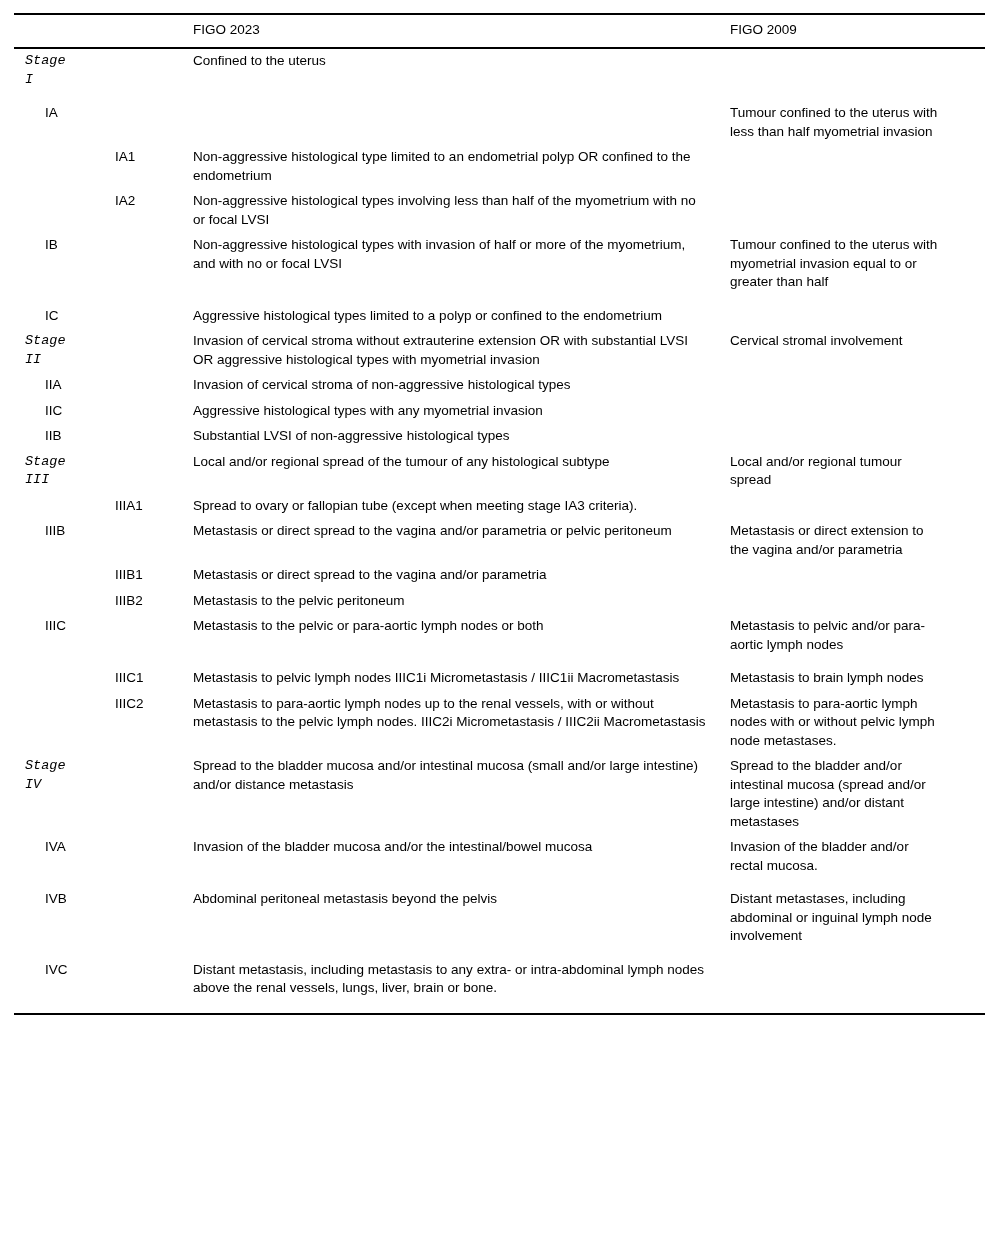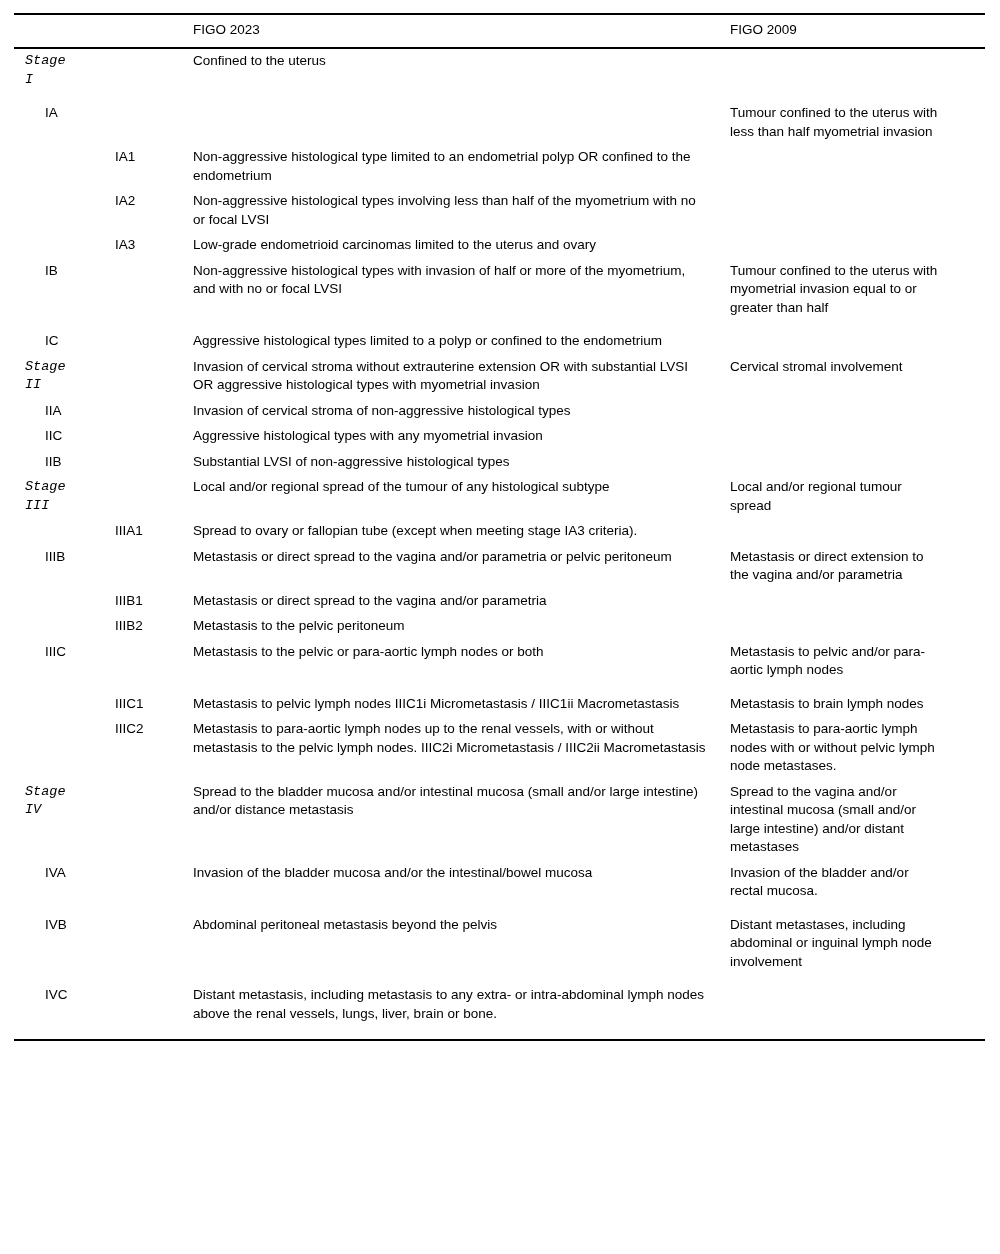--- a/index.html
+++ b/index.html
@@ -95,26 +95,20 @@
       <div class="c4"></div>
     </div>
 
     <div class="row lvl3">
       <div class="c1"></div>
       <div class="c2">IA2</div>
       <div class="c3">Non-aggressive histological types involving less than half of the myometrium with no or focal LVSI</div>
       <div class="c4"></div>
     </div>
 
-    <div class="row lvl3">
-      <div class="c1"></div>
-      <div class="c2">IA3</div>
-      <div class="c3">Low-grade endometrioid carcinomas limited to the uterus and ovary</div>
-      <div class="c4"></div>
-    </div>
 
     <div class="row lvl2">
       <div class="c1">IB</div>
       <div class="c2"></div>
       <div class="c3">Non-aggressive histological types with invasion of half or more of the myometrium, and with no or focal LVSI</div>
       <div class="c4">Tumour confined to the uterus with myometrial invasion equal to or greater than half</div>
     </div>
 
     <div class="row lvl2 gap">
       <div class="c1">IC</div>
@@ -212,21 +206,21 @@
       <div class="c3">Metastasis to para-aortic lymph nodes up to the renal vessels, with or without metastasis to the pelvic lymph nodes. IIIC2i Micrometastasis / IIIC2ii Macrometastasis</div>
       <div class="c4">Metastasis to para-aortic lymph nodes with or without pelvic lymph node metastases.</div>
     </div>
 
     <div class="row lvl1">
       <div class="c1">
           <span class="stg">Stage IV</span>
         </div>
       <div class="c2"></div>
       <div class="c3">Spread to the bladder mucosa and/or intestinal mucosa (small and/or large intestine) and/or distance metastasis</div>
-      <div class="c4">Spread to the vagina and/or intestinal mucosa (small and/or large intestine) and/or distant metastases</div>
+      <div class="c4">Spread to the bladder and/or intestinal mucosa (spread and/or large intestine) and/or distant metastases</div>
     </div>
 
     <div class="row lvl2">
       <div class="c1">IVA</div>
       <div class="c2"></div>
       <div class="c3">Invasion of the bladder mucosa and/or the intestinal/bowel mucosa</div>
       <div class="c4">Invasion of the bladder and/or rectal mucosa.</div>
     </div>
 
     <div class="row lvl2 gap">

